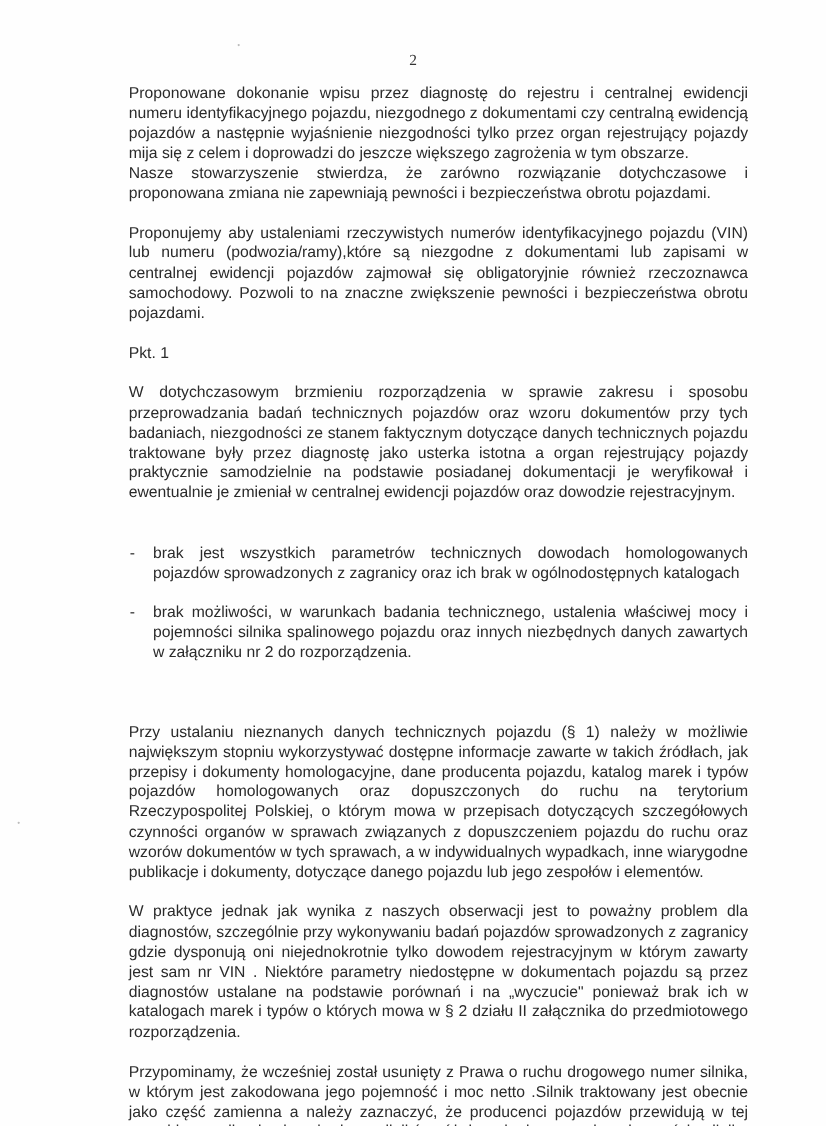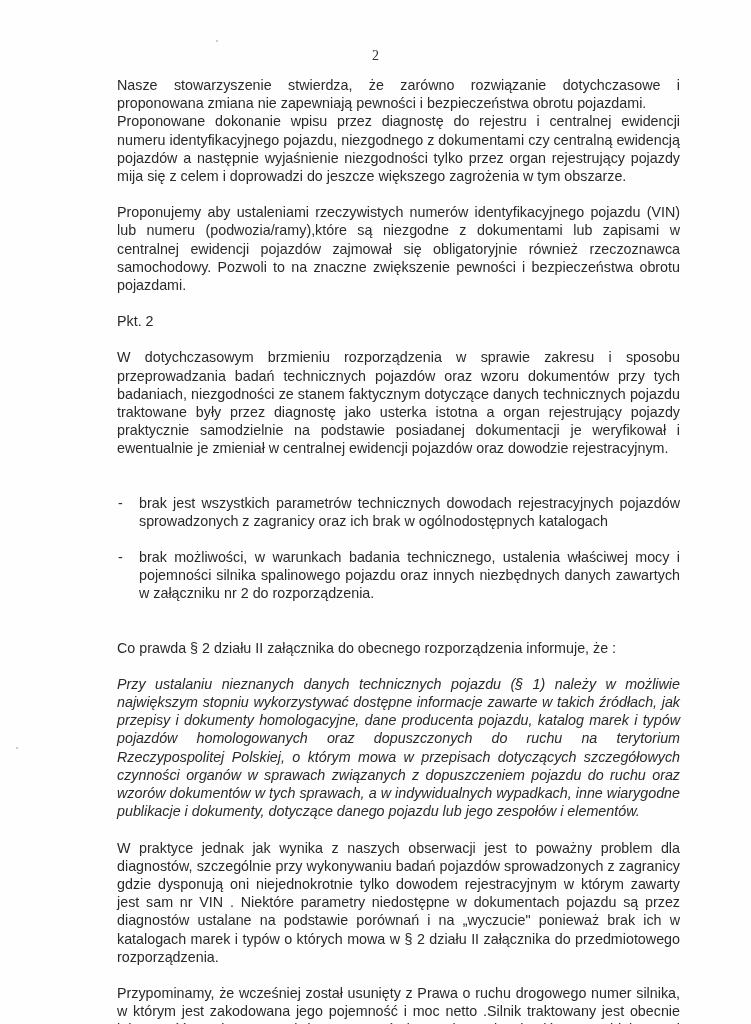--- a/index.html
+++ b/index.html
@@ -5,60 +5,59 @@
   html, body { margin: 0; padding: 0; background: #ffffff; }
   body { width: 751px; height: 1024px; overflow: hidden; position: relative;
          font-family: "Liberation Sans", sans-serif; color: #2a2a2a; }
   .page { position: absolute; left: 0; top: 0; width: 751px; height: 1024px; background: #fefefe; }
   .page-number { position: absolute; top: 48px; left: 0; width: 751px; text-align: center;
                  font-family: "Liberation Serif", serif; font-size: 14px; color: #333; }
   .content { position: absolute; left: 117px; top: 76px; width: 563px;
              font-size: 14.3px; line-height: 18.2px; text-align: justify; }
   .content p { margin: 0; }
   .gap { height: 18px; }
-  .italic { font-style: italic; }
+  .italic { }
   .list { margin: 0; padding: 0; list-style: none; }
   .list li { position: relative; padding-left: 22px; text-align: justify; }
   .list li .dash { position: absolute; left: 1px; top: 0; }
   .speck { position: absolute; width: 2px; height: 2px; background: #bbb; border-radius: 1px; }
 </style>
 </head>
 <body>
 
 <div class="page">
   <div class="speck" style="left:216px;top:40px;"></div>
   <div class="speck" style="left:16px;top:747px;"></div>
 
   <div class="page-number">2</div>
 
   <div class="content">
+    <p>Proponowane dokonanie wpisu przez diagnostę do rejestru i centralnej ewidencji numeru identyfikacyjnego pojazdu, niezgodnego z dokumentami czy centralną ewidencją pojazdów a następnie wyjaśnienie niezgodności tylko przez organ rejestrujący pojazdy mija się z celem i doprowadzi do jeszcze większego zagrożenia w tym obszarze.</p>
     <p>Nasze stowarzyszenie stwierdza, że zarówno rozwiązanie dotychczasowe i proponowana zmiana nie zapewniają pewności i bezpieczeństwa obrotu pojazdami.</p>
-    <p>Proponowane dokonanie wpisu przez diagnostę do rejestru i centralnej ewidencji numeru identyfikacyjnego pojazdu, niezgodnego z dokumentami czy centralną ewidencją pojazdów a następnie wyjaśnienie niezgodności tylko przez organ rejestrujący pojazdy mija się z celem i doprowadzi do jeszcze większego zagrożenia w tym obszarze.</p>
     <div class="gap"></div>
     <p>Proponujemy aby ustaleniami rzeczywistych numerów identyfikacyjnego pojazdu (VIN) lub numeru (podwozia/ramy),które są niezgodne z dokumentami lub zapisami w centralnej ewidencji pojazdów zajmował się obligatoryjnie również rzeczoznawca samochodowy. Pozwoli to na znaczne zwiększenie pewności i bezpieczeństwa obrotu pojazdami.</p>
     <div class="gap"></div>
-    <p>Pkt. 2</p>
+    <p>Pkt. 1</p>
     <div class="gap"></div>
     <p>W dotychczasowym brzmieniu rozporządzenia w sprawie zakresu i sposobu przeprowadzania badań technicznych pojazdów oraz wzoru dokumentów przy tych badaniach, niezgodności ze stanem faktycznym dotyczące danych technicznych pojazdu traktowane były przez diagnostę jako usterka istotna a organ rejestrujący pojazdy praktycznie samodzielnie na podstawie posiadanej dokumentacji je weryfikował i ewentualnie je zmieniał w centralnej ewidencji pojazdów oraz dowodzie rejestracyjnym.</p>
     <div class="gap"></div>
     <div class="gap"></div>
     <ul class="list">
       <li>
         <span class="dash">-</span>
-        <span>brak jest wszystkich parametrów technicznych  dowodach rejestracyjnych pojazdów sprowadzonych z zagranicy oraz ich brak w ogólnodostępnych katalogach</span>
+        <span>brak jest wszystkich parametrów technicznych  dowodach homologowanych pojazdów sprowadzonych z zagranicy oraz ich brak w ogólnodostępnych katalogach</span>
       </li>
       <li class="gap" style="padding:0;"></li>
       <li>
         <span class="dash">-</span>
         <span>brak możliwości, w warunkach badania technicznego, ustalenia właściwej mocy i pojemności silnika spalinowego pojazdu oraz innych niezbędnych danych  zawartych w załączniku nr 2 do  rozporządzenia.</span>
       </li>
     </ul>
     <div class="gap"></div>
     <div class="gap"></div>
-    <p>Co prawda § 2 działu II załącznika do obecnego rozporządzenia informuje, że :</p>
     <div class="gap"></div>
     <p class="italic">Przy ustalaniu nieznanych danych technicznych pojazdu (§ 1) należy w możliwie największym stopniu wykorzystywać dostępne informacje zawarte w takich źródłach, jak przepisy i dokumenty homologacyjne, dane producenta pojazdu, katalog marek i typów pojazdów homologowanych oraz dopuszczonych do ruchu na terytorium Rzeczypospolitej Polskiej, o którym mowa w przepisach dotyczących szczegółowych czynności organów w sprawach związanych z dopuszczeniem pojazdu do ruchu oraz wzorów dokumentów w tych sprawach, a w indywidualnych wypadkach, inne wiarygodne publikacje i dokumenty, dotyczące danego pojazdu lub jego zespołów i elementów.</p>
     <div class="gap"></div>
     <p>W praktyce jednak jak wynika z naszych obserwacji jest to poważny problem dla diagnostów, szczególnie przy wykonywaniu  badań pojazdów sprowadzonych z zagranicy gdzie dysponują oni  niejednokrotnie tylko dowodem rejestracyjnym w którym zawarty jest sam nr VIN . Niektóre parametry niedostępne w dokumentach pojazdu są przez diagnostów ustalane na podstawie porównań i na  „wyczucie" ponieważ brak ich w katalogach marek i typów o których mowa w § 2 działu II załącznika do przedmiotowego rozporządzenia.</p>
     <div class="gap"></div>
     <p>Przypominamy, że wcześniej został usunięty z Prawa o ruchu drogowego numer silnika, w którym jest zakodowana jego pojemność i moc netto .Silnik traktowany jest obecnie jako część zamienna a należy zaznaczyć, że  producenci pojazdów przewidują w tej samej karoserii pojazdu zabudowę silników różniących się znacznie pojemnością silnika i mocą.</p>
 
   </div>
 </div>
 

